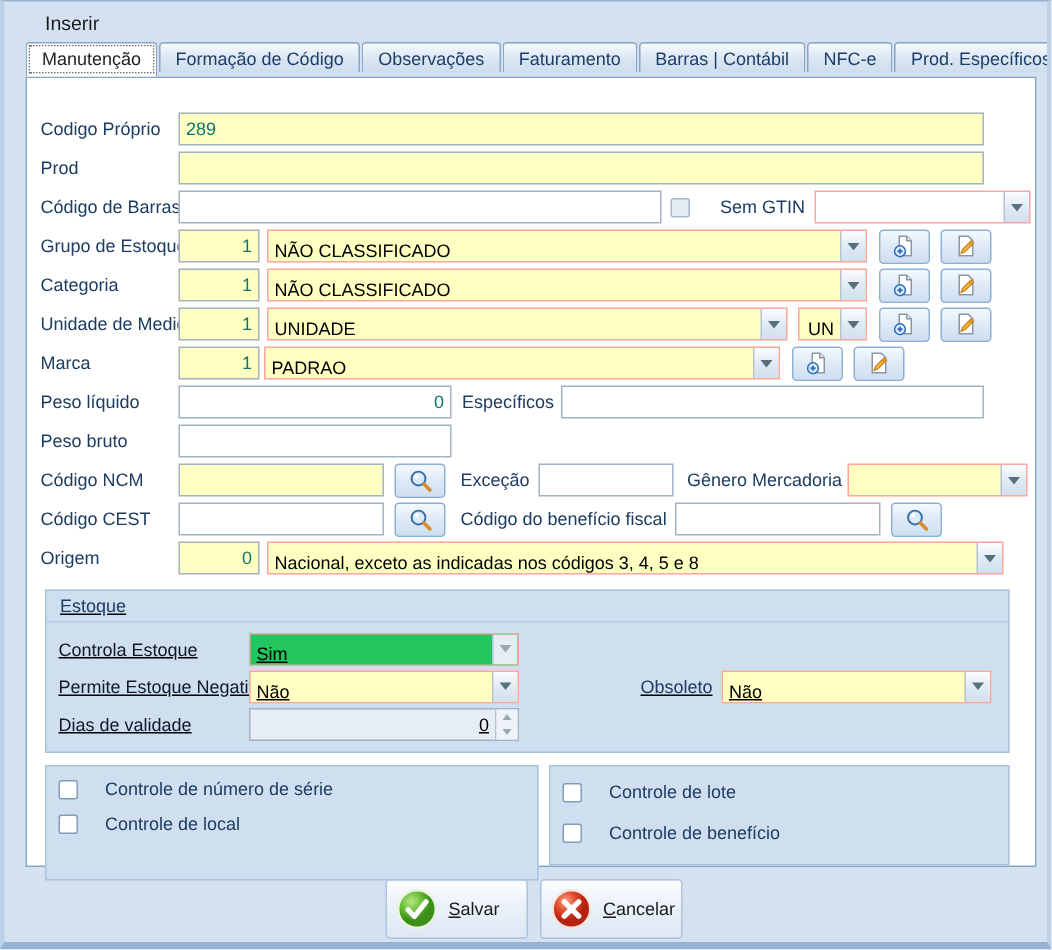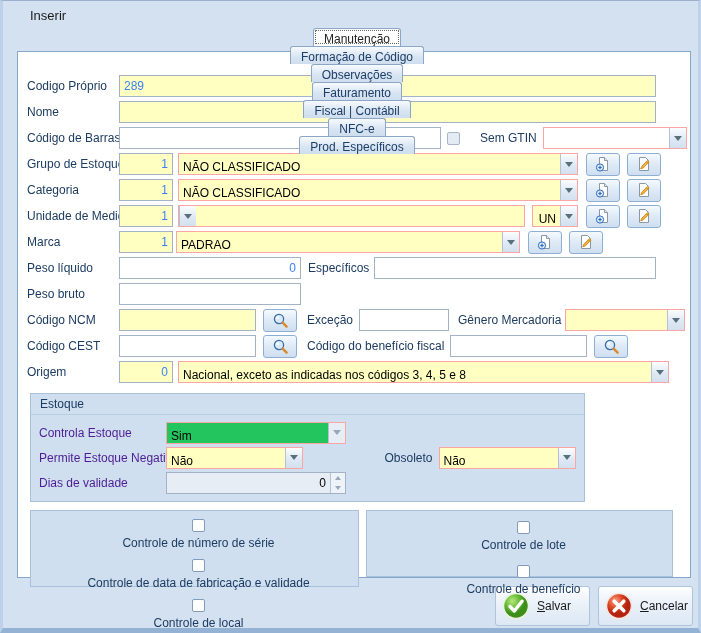--- a/index.html
+++ b/index.html
@@ -7,21 +7,21 @@
   body { font-family:"Liberation Sans", sans-serif; font-size:12px; background:#fff; }
 
   .window {
     width:701px; height:633px; background:#d3e1f1; position:relative;
     border:1px solid #9ab0cc; border-left:3px solid #bdd2e8; border-right:3px solid #bdd2e8;
     border-bottom:5px solid #93b2d4; overflow:hidden;
   }
   .titlebar { height:27px; padding:7px 0 0 27px; color:#1a1a1a; font-size:13px; }
 
   
-  .tabstrip { display:flex; align-items:center; margin-left:14px; height:23px; position:relative; z-index:3;flex-direction:column; }
+  .tabstrip { display:flex; align-items:flex-start; margin-left:14px; height:23px; position:relative; z-index:3; }
   .tab {
     height:20px; padding:3px 10px 0 10px; margin-right:1px; white-space:nowrap;
     border:1px solid #8ca6c5; border-bottom:none; border-radius:3px 3px 0 0;
     background:linear-gradient(#f6fafd, #d7e4f2 60%, #cfdeee); color:#1d3e67; cursor:pointer;
   }
   .tab.active {
     height:23px; background:#fff; color:#222; position:relative; z-index:4;
     outline:1px dotted #6b6b6b; outline-offset:-3px;
   }
 
@@ -29,21 +29,21 @@
   .panel {
     position:relative; margin-left:14px; width:674px; height:527px; background:#fff;
     border:1px solid #87a7c9; padding:21px 0 0 9px; z-index:2;
   }
   .row { display:flex; align-items:center; height:26px; white-space:nowrap; }
   .lbl { width:92px; flex:none; color:#1d3c61; }
   .il  { color:#1d3c61; }
 
   .txt {
     height:22px; border:1px solid #a3b2c4; background:#fff; padding:0 4px;
-    font:12px "Liberation Sans", sans-serif; color:#3b82f6; outline:none;
+    font:12px "Liberation Sans", sans-serif; color:#0f766e; outline:none;
   }
   .yellow { background:#ffffc2; }
   .num { text-align:right; }
 
   .combo { height:22px; border:1px solid #fca5a5; background:#fff; display:flex; align-items:flex-end; overflow:hidden; }
   .combo.yellow { background:#ffffc2; }
   .combo .val { flex:1; padding:0 4px; overflow:hidden; }
   .abtn {
     width:17px; height:100%; flex:none; border-left:1px solid #b4c2d2; cursor:pointer;
     background:linear-gradient(#fbfdff,#dfe9f4 55%,#d2e0ef); display:flex; align-items:center; justify-content:center;
@@ -62,69 +62,69 @@
   .cbx.disabled { background:#e4ebf3; border-color:#a7b7c9; cursor:default; }
 
   .spinbox { height:22px; border:1px solid #a3b2c4; background:#e7edf5; display:flex; align-items:center; }
   .spinbox .val { flex:1; text-align:right; padding:0 4px; }
   .spin { width:15px; height:100%; flex:none; border-left:1px solid #b4c2d2; display:flex; flex-direction:column; }
   .spin span { flex:1; background:#eef3f9; display:flex; align-items:center; justify-content:center; }
   .uarr { width:0;height:0;border-left:3px solid transparent;border-right:3px solid transparent;border-bottom:4px solid #9aa8b6; }
   .darr { width:0;height:0;border-left:3px solid transparent;border-right:3px solid transparent;border-top:4px solid #9aa8b6; }
 
   
-  .groupbox { margin:8px 16px 0 3px; width:555px; border:1px solid #a9c1db; background:#cfdff0; }
+  .groupbox { margin:8px 16px 0 3px; width:643px; border:1px solid #a9c1db; background:#cfdff0;text-decoration:underline; }
   .gb-title { height:21px; padding:3px 0 0 9px; border-bottom:1px solid #b9cde2; color:#1d3c61; }
   .gb-body { padding:5px 8px 6px 8px; }
   .gb-row { display:flex; align-items:center; height:25px; white-space:nowrap; }
-  .gb-lbl { width:127px; flex:none; color:#4c1d95; }
+  .gb-lbl { width:127px; flex:none; color:#0f172a; }
 
   
   .cbpanels { display:flex; gap:7px; margin:8px 0 0 3px; align-items:flex-start; }
   .cbpanel { border:1px solid #a9c1db; background:#cfdff0; padding:8px 0 0 8px; }
   .cbpanel.left { width:329px; height:77px; }
   .cbpanel.right { width:307px; height:67px; padding-top:10px; }
-  .cbrow { display:flex; align-items:center; gap:4px; margin-bottom:9px; cursor:pointer;flex-direction:column; }
+  .cbrow { display:flex; align-items:center; gap:18px; margin-bottom:9px; cursor:pointer; }
   .cbrow .cbl { color:#1d3c61; }
 
   
-  .footer { display:flex; justify-content:flex-end; gap:8px; padding:8px 5px 0 16px; }
+  .footer { display:flex; justify-content:center; gap:8px; padding:8px 5px 0 16px; }
   .bigbtn {
     width:95px; height:40px; border:1px solid #aec3dc; border-radius:3px; cursor:pointer;
     background:linear-gradient(#fdfeff,#eaf1f9 45%,#dde8f4); display:flex; align-items:center; gap:7px; padding:0 6px;
     font:12px "Liberation Sans", sans-serif; color:#1a1a1a;
   }
   .bigbtn svg { flex:none; }
 </style>
 </head>
 <body>
 
 <div class="window">
   <div class="titlebar">Inserir</div>
 
   <div class="tabstrip">
     <div class="tab active">Manutenção</div>
     <div class="tab">Formação de Código</div>
     <div class="tab">Observações</div>
     <div class="tab">Faturamento</div>
-    <div class="tab">Fiscal | Contábil</div>
+    <div class="tab">Barras | Contábil</div>
     <div class="tab">NFC-e</div>
     <div class="tab">Prod. Específicos</div>
 
   </div>
 
   <div class="panel">
 
     <div class="row">
       <span class="lbl">Codigo Próprio</span>
       <input class="txt yellow" style="width: 537px;" value="289">
     </div>
 
     <div class="row">
-      <span class="lbl">Nome</span>
+      <span class="lbl">Prod</span>
       <input class="txt yellow" style="width: 537px;" value="">
     </div>
 
     <div class="row">
       <span class="lbl">Código de Barras</span>
       <input class="txt" style="width: 322px;" value="">
       <span class="cbx disabled" style="margin-left:6px"></span>
       <span class="il" style="margin-left:20px">Sem GTIN</span>
       <div class="combo" style="margin-left:6px; width:144px">
         <span class="val"></span>
@@ -183,20 +183,21 @@
             <path d="M11.5 4.5 l-5.8 5.8 -1 2.6 2.6 -1 5.8 -5.8 z" fill="#f3b23c" stroke="#c8831d" stroke-width="0.8"></path>
             <path d="M10.3 5.7 l1.6 1.6" stroke="#c8831d" stroke-width="0.8"></path>
           </svg>
       </button>
     </div>
 
     <div class="row">
       <span class="lbl">Unidade de Medida</span>
       <input class="txt yellow num" style="width: 54px;" value="1">
       <div class="combo yellow" style="margin-left:5px; width:347px">
+        <span class="val">UNIDADE</span>
         <span class="abtn">
             <i class="arr"></i>
           </span>
       </div>
       <div class="combo yellow" style="margin-left:7px; width:46px">
         <span class="val num">UN</span>
         <span class="abtn">
             <i class="arr"></i>
           </span>
       </div>
@@ -354,24 +355,20 @@
     </div>
 
     <div class="cbpanels">
       <div class="cbpanel left">
         <label class="cbrow">
           <span class="cbx"></span>
           <span class="cbl">Controle de número de série</span>
         </label>
         <label class="cbrow">
           <span class="cbx"></span>
-          <span class="cbl">Controle de data de fabricação e validade</span>
-        </label>
-        <label class="cbrow">
-          <span class="cbx"></span>
           <span class="cbl">Controle de local</span>
         </label>
       </div>
       <div class="cbpanel right">
         <label class="cbrow" style="margin-bottom:13px">
           <span class="cbx"></span>
           <span class="cbl">Controle de lote</span>
         </label>
         <label class="cbrow">
           <span class="cbx"></span>

